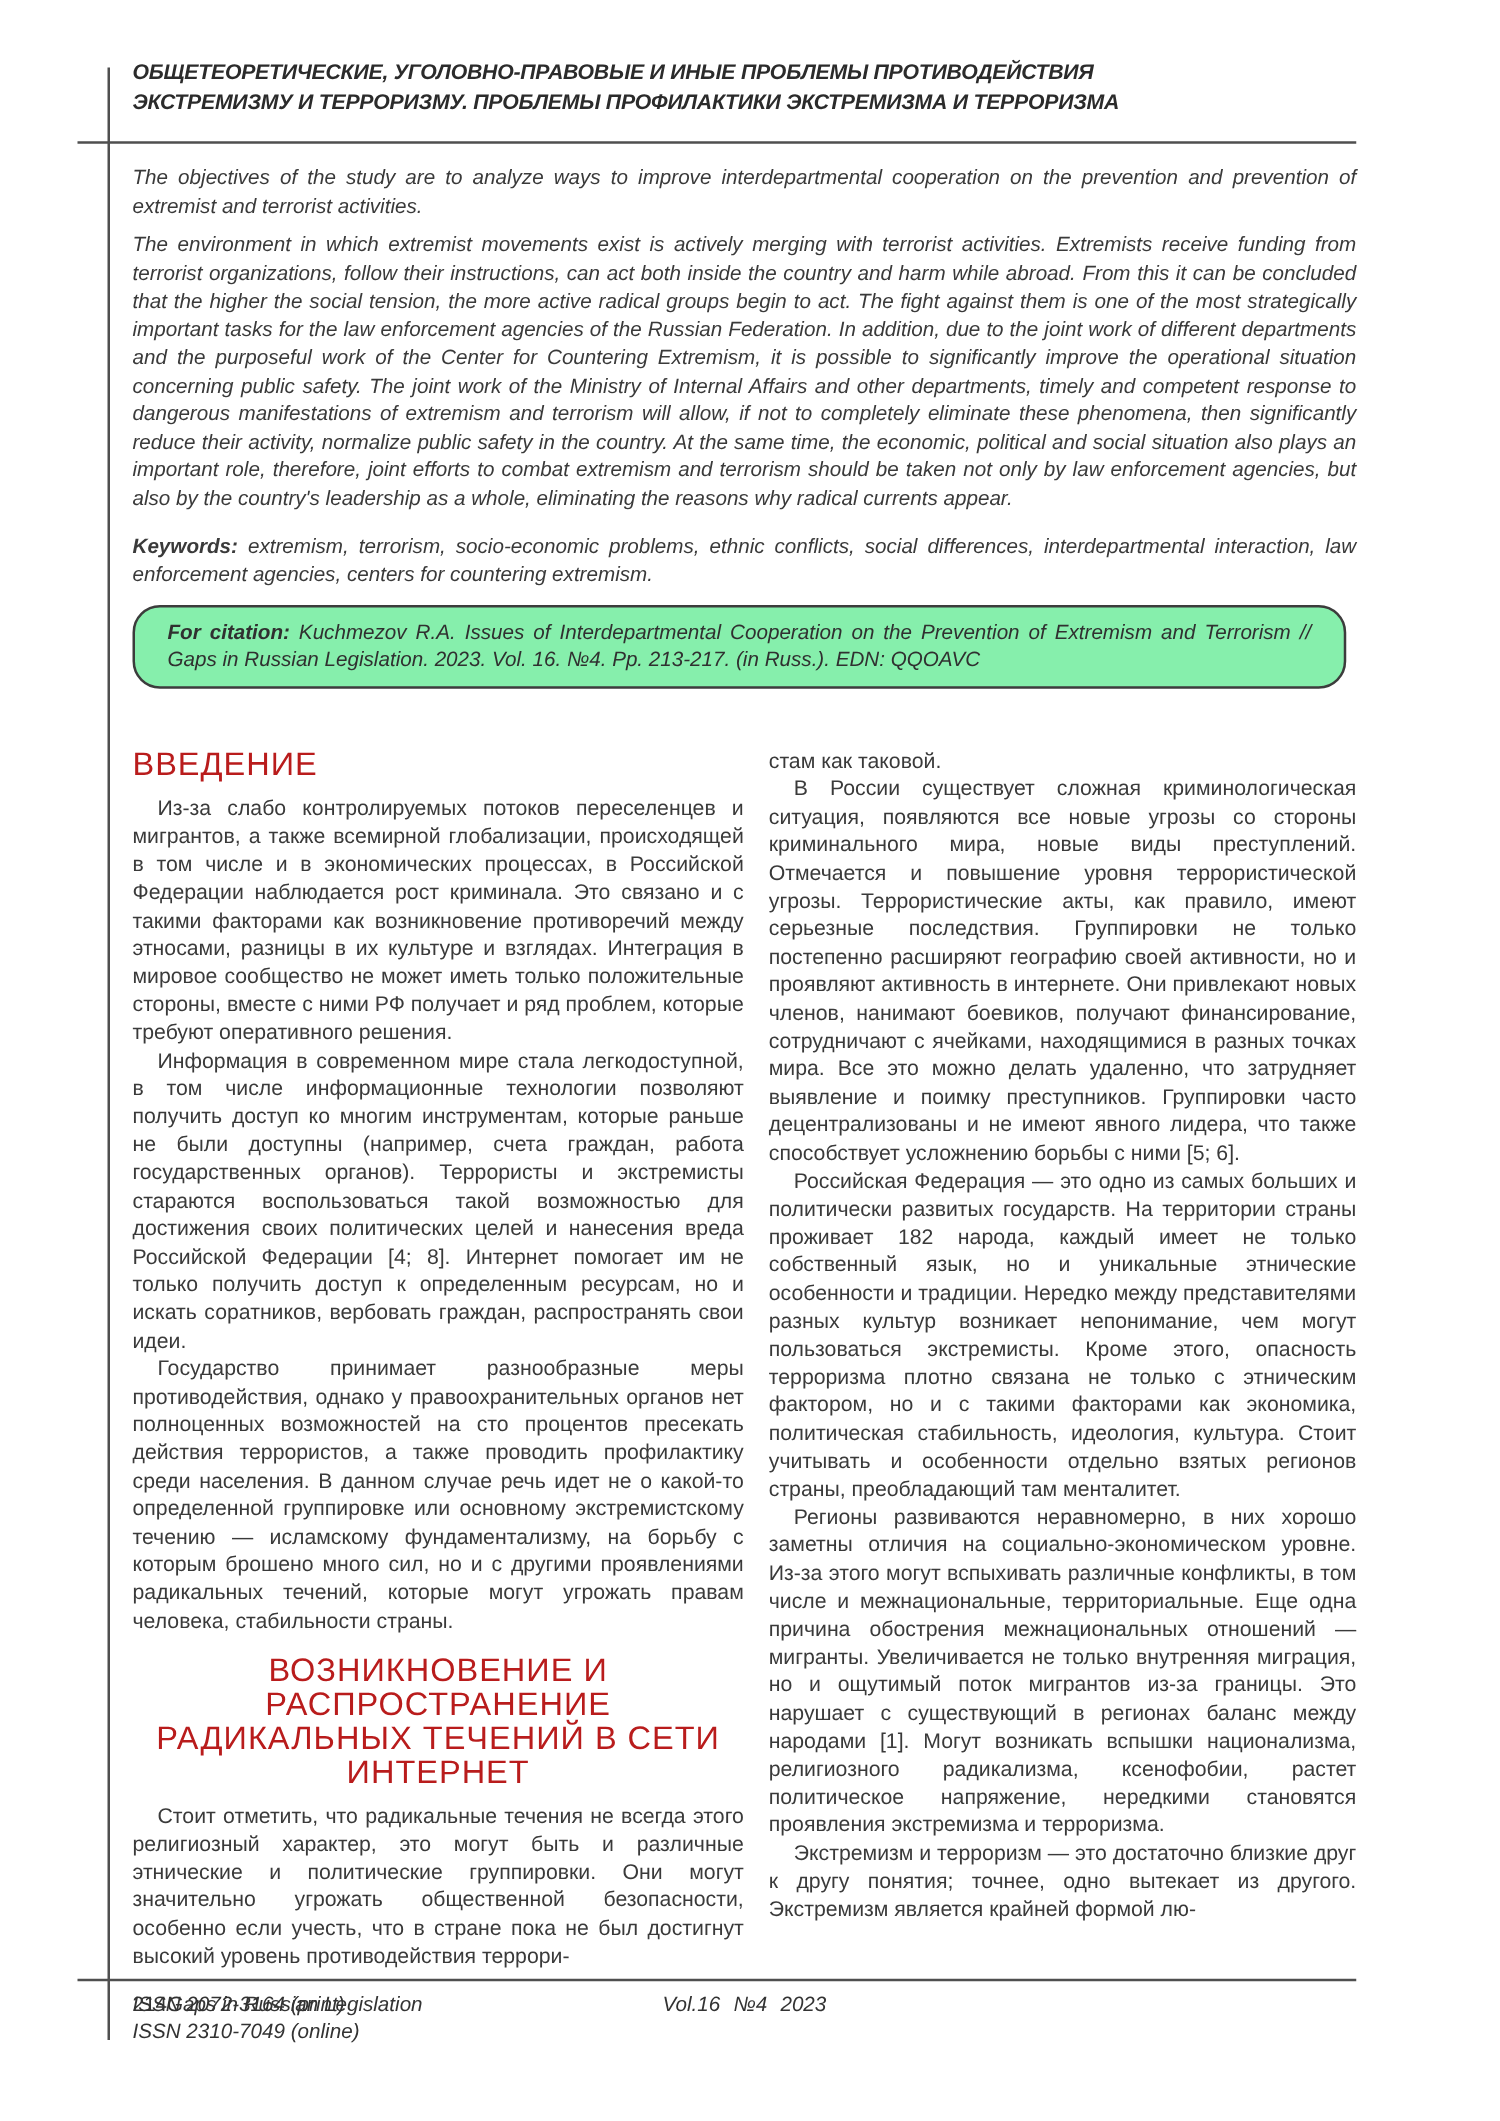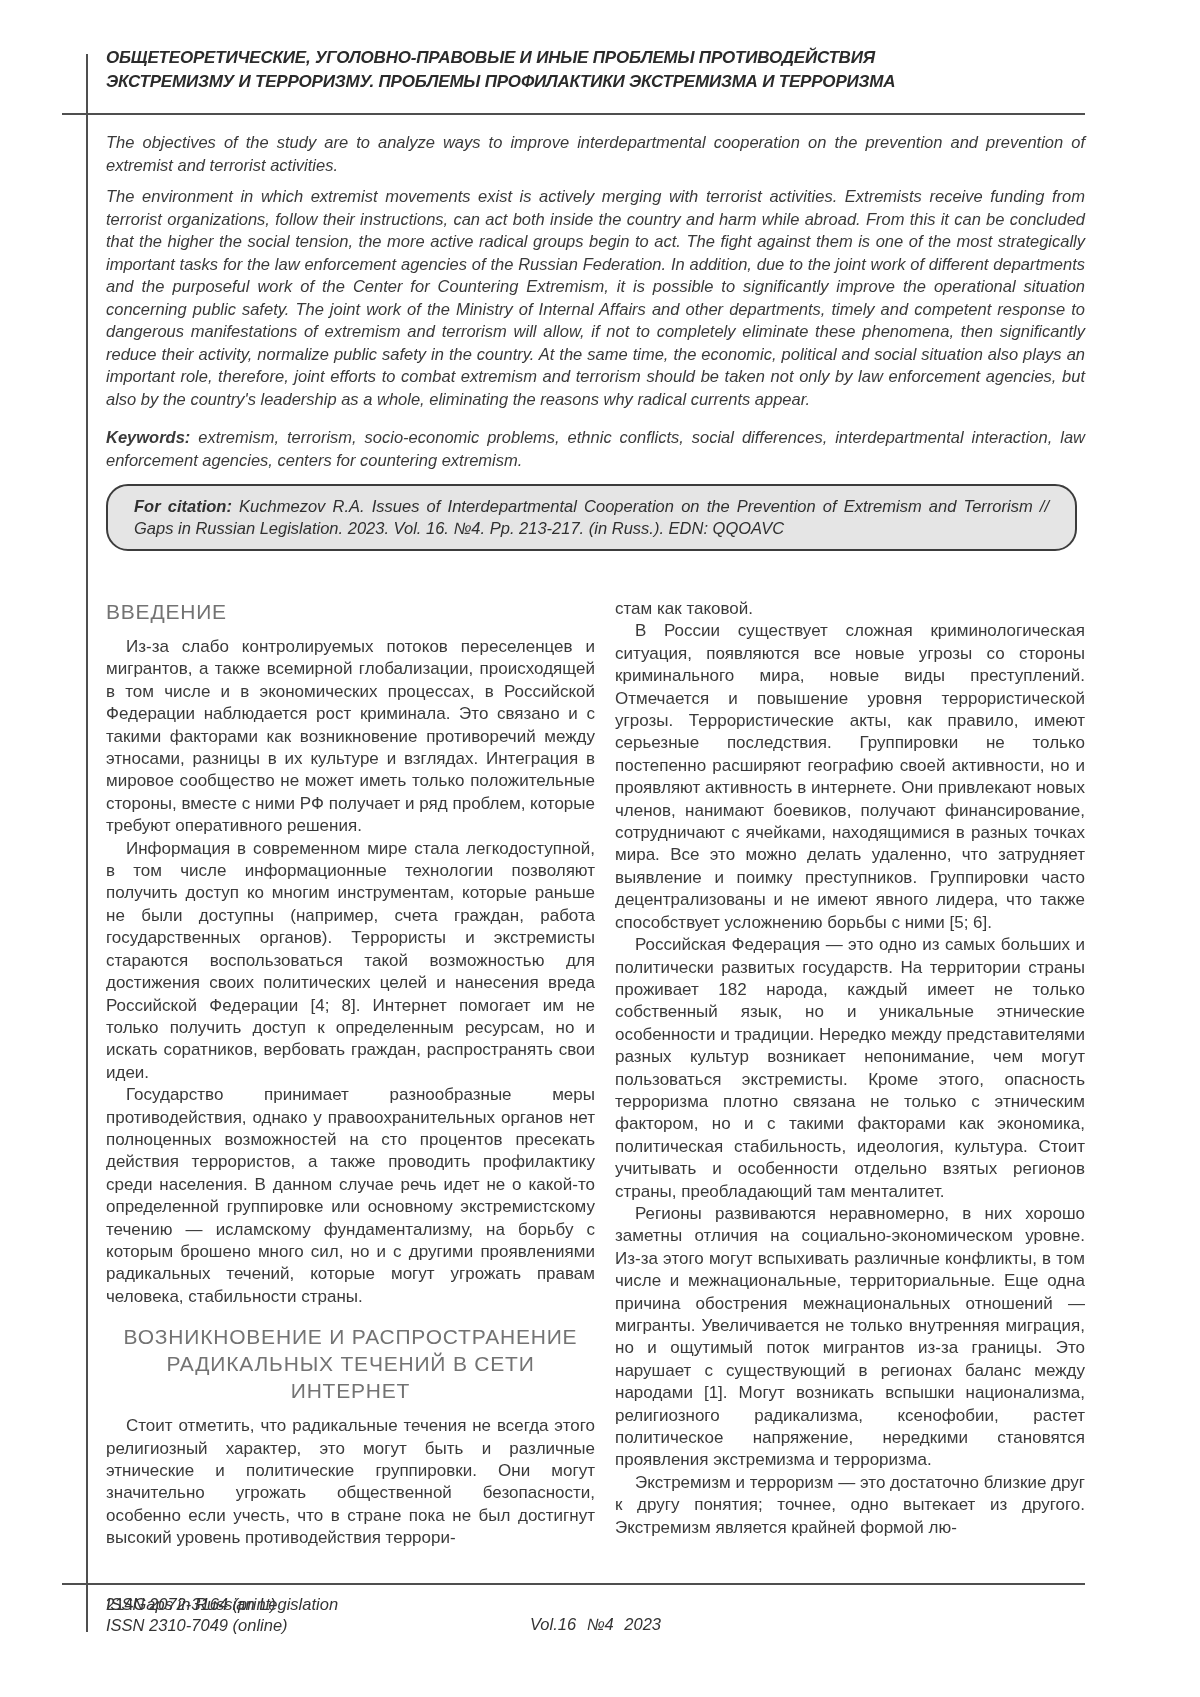--- a/index.html
+++ b/index.html
@@ -62,61 +62,61 @@
     top: 598px;
     text-align: justify;
     font-size: 17px; line-height: 22.4px;
     color: #3a3a3a;
   }
   .col.left  { left: 106px; width: 489px; }
   .col.right { left: 615px; width: 470px; }
   .col p { margin: 0; text-indent: 20px; }
   .col p.cont { text-indent: 0; }
   .col h2 {
-    font-size: 21px; line-height: 27px;
+    font-size: 26px; line-height: 27px;
     font-weight: normal;
     letter-spacing: 0.8px;
-    color: #737373;
+    color: #b91c1c;
     margin: 0 0 11px 0;
     text-align: left;
     text-indent: 0;
   }
   .col h2 + p { }
   .col h2.later { margin-top: 15px; text-align: center; }
 
   .footer {
     position: absolute;
     left: 0; top: 1594px; width: 100%;
     font-style: italic;
     font-size: 16.5px; line-height: 21px;
     color: #333333;
   }
   .footer .left { position: absolute; left: 106px; top: 0; white-space: nowrap; }
   .footer .left .num { font-style: normal; }
-  .footer .center { position: absolute; left: 106px; top: 0; width: 979px; text-align: center; word-spacing: 6px; margin-top: 20px; }
+  .footer .center { position: absolute; left: 106px; top: 0; width: 979px; text-align: center; word-spacing: 6px; }
   .footer .right { position: absolute; left: 106px; top: 0; width: 979px; text-align: left; }
 </style>
 </head>
 <body>
 
 <div class="page">
 
   <div class="vrule" style="background: rgb(79, 79, 79);"></div>
   <div class="hrule top" style="background: rgb(79, 79, 79);"></div>
 
   <div class="runhead">
     <div>ОБЩЕТЕОРЕТИЧЕСКИЕ, УГОЛОВНО-ПРАВОВЫЕ И ИНЫЕ ПРОБЛЕМЫ ПРОТИВОДЕЙСТВИЯ</div>
     <div>ЭКСТРЕМИЗМУ И ТЕРРОРИЗМУ. ПРОБЛЕМЫ ПРОФИЛАКТИКИ ЭКСТРЕМИЗМА И ТЕРРОРИЗМА</div>
   </div>
 
   <div class="frontmatter">
     <p>The objectives of the study are to analyze ways to improve interdepartmental cooperation on the prevention and prevention of extremist and terrorist activities.</p>
     <p>The environment in which extremist movements exist is actively merging with terrorist activities. Extremists receive funding from terrorist organizations, follow their instructions, can act both inside the country and harm while abroad. From this it can be concluded that the higher the social tension, the more active radical groups begin to act. The fight against them is one of the most strategically important tasks for the law enforcement agencies of the Russian Federation. In addition, due to the joint work of different departments and the purposeful work of the Center for Countering Extremism, it is possible to significantly improve the operational situation concerning public safety. The joint work of the Ministry of Internal Affairs and other departments, timely and competent response to dangerous manifestations of extremism and terrorism will allow, if not to completely eliminate these phenomena, then significantly reduce their activity, normalize public safety in the country. At the same time, the economic, political and social situation also plays an important role, therefore, joint efforts to combat extremism and terrorism should be taken not only by law enforcement agencies, but also by the country's leadership as a whole, eliminating the reasons why radical currents appear.</p>
     <p class="kw"><b>Keywords:</b><span> extremism, terrorism, socio-economic problems, ethnic conflicts, social differences, interdepartmental interaction, law enforcement agencies, centers for countering extremism.</span></p>
-    <div class="citebox" style="background: #e5e5e5; border-color: rgb(60, 60, 60);"><b>For citation:</b><span> Kuchmezov R.A. Issues of Interdepartmental Cooperation on the Prevention of Extremism and Terrorism // Gaps in Russian Legislation. 2023. Vol. 16. №4. Pp. 213-217. (in Russ.). EDN: QQOAVC</span></div>
+    <div class="citebox" style="background: #86efac; border-color: rgb(60, 60, 60);"><b>For citation:</b><span> Kuchmezov R.A. Issues of Interdepartmental Cooperation on the Prevention of Extremism and Terrorism // Gaps in Russian Legislation. 2023. Vol. 16. №4. Pp. 213-217. (in Russ.). EDN: QQOAVC</span></div>
   </div>
 
   <div class="col left">
       <h2>ВВЕДЕНИЕ</h2>
       <p>Из-за слабо контролируемых потоков переселенцев и мигрантов, а также всемирной глобализации, происходящей в том числе и в экономических процессах, в Российской Федерации наблюдается рост криминала. Это связано и с такими факторами как возникновение противоречий между этносами, разницы в их культуре и взглядах. Интеграция в мировое сообщество не может иметь только положительные стороны, вместе с ними РФ получает и ряд проблем, которые требуют оперативного решения.</p>
       <p>Информация в современном мире стала легкодоступной, в том числе информационные технологии позволяют получить доступ ко многим инструментам, которые раньше не были доступны (например, счета граждан, работа государственных органов). Террористы и экстремисты стараются воспользоваться такой возможностью для достижения своих политических целей и нанесения вреда Российской Федерации [4; 8]. Интернет помогает им не только получить доступ к определенным ресурсам, но и искать соратников, вербовать граждан, распространять свои идеи.</p>
       <p>Государство принимает разнообразные меры противодействия, однако у правоохранительных органов нет полноценных возможностей на сто процентов пресекать действия террористов, а также проводить профилактику среди населения. В данном случае речь идет не о какой-то определенной группировке или основному экстремистскому течению — исламскому фундаментализму, на борьбу с которым брошено много сил, но и с другими проявлениями радикальных течений, которые могут угрожать правам человека, стабильности страны.</p>
       <h2 class="later">ВОЗНИКНОВЕНИЕ И РАСПРОСТРАНЕНИЕ РАДИКАЛЬНЫХ ТЕЧЕНИЙ В СЕТИ ИНТЕРНЕТ</h2>
       <p>Стоит отметить, что радикальные течения не всегда этого религиозный характер, это могут быть и различные этнические и политические группировки. Они могут значительно угрожать общественной безопасности, особенно если учесть, что в стране пока не был достигнут высокий уровень противодействия террори-</p>
     </div>

